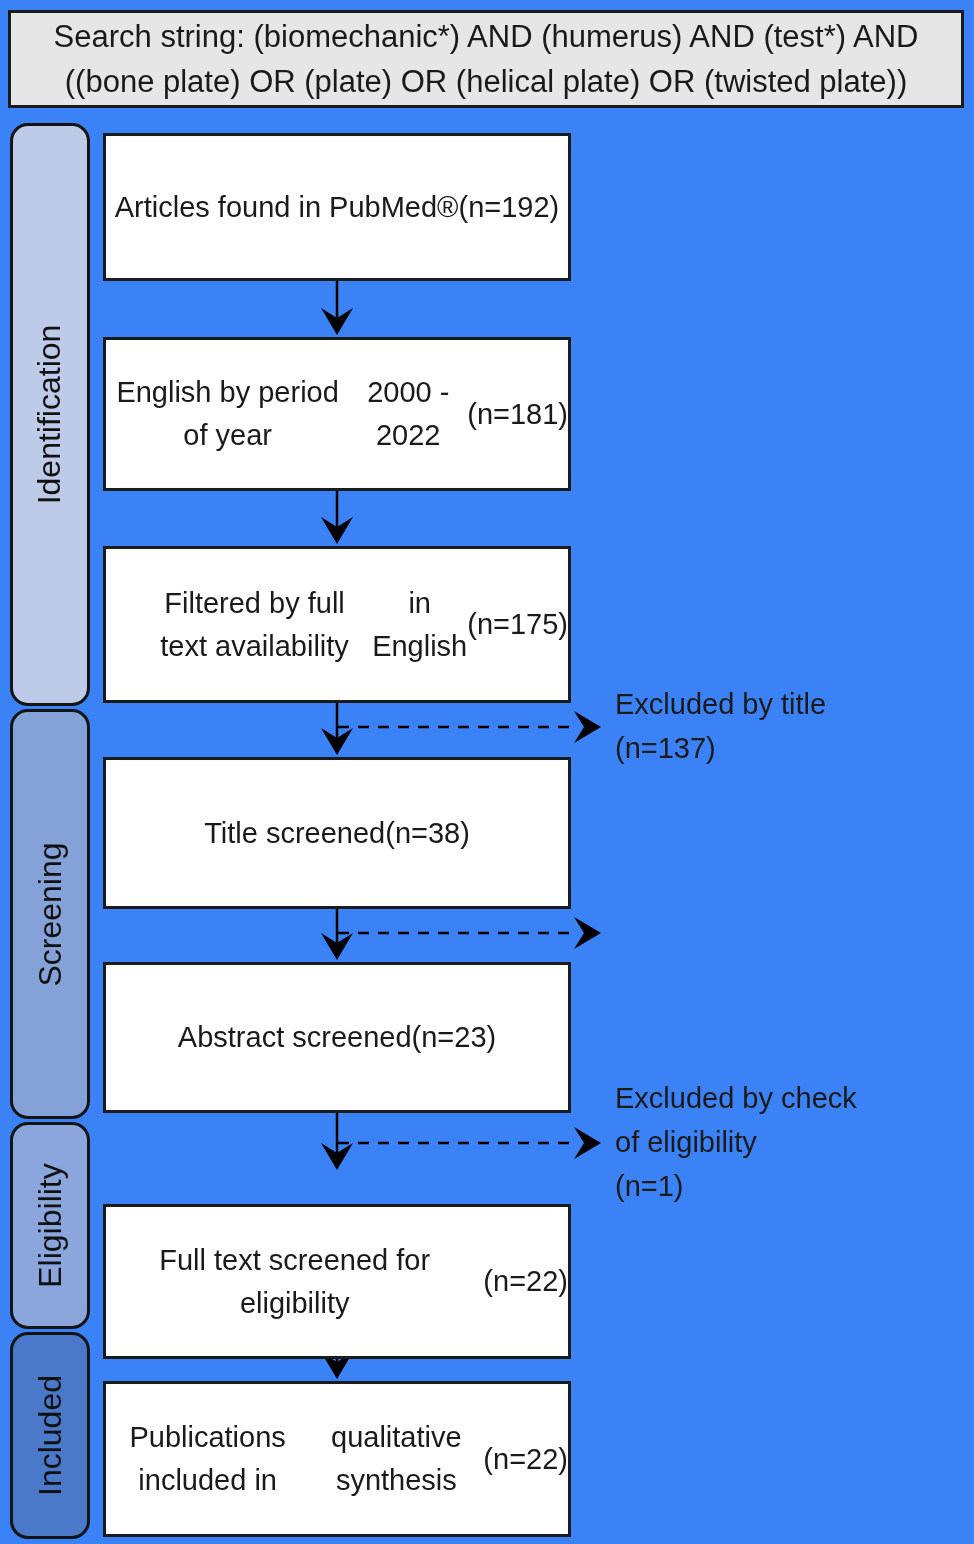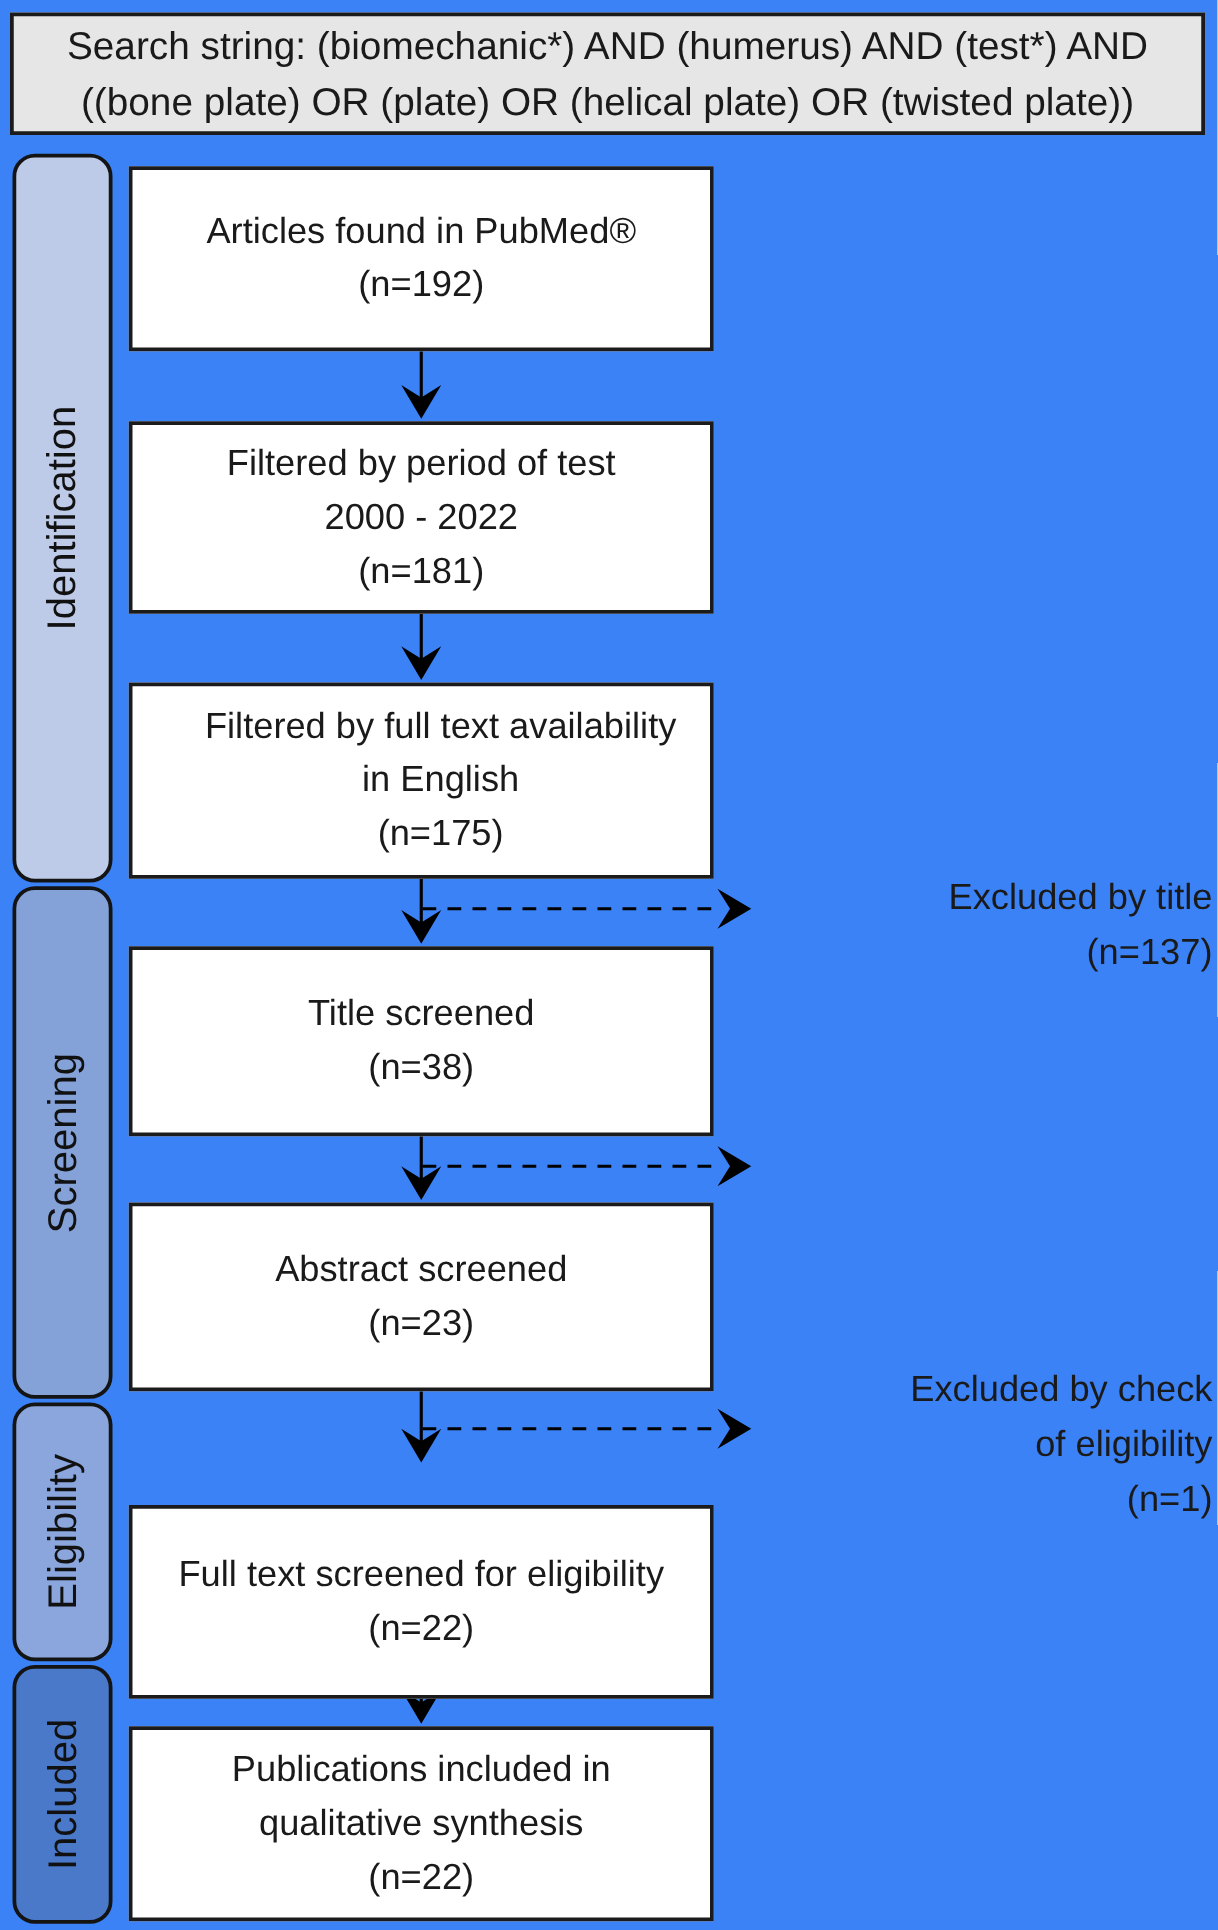--- a/index.html
+++ b/index.html
@@ -54,44 +54,43 @@
   .phase-included       { top: 1332px; height: 207px; }
 
   .flow-box {
     position: absolute;
     left: 103px;
     width: 468px;
     box-sizing: border-box;
     background: #ffffff;
     border: 3px solid #1b1b1b;
     display: flex;
-    flex-direction: column;
+    flex-direction: row;
     align-items: center;
     justify-content: center;
     text-align: center;
     font-size: 29px;
     line-height: 43px;
     z-index: 2;
   }
   .box-1 { top: 133px;  height: 148px; }
   .box-2 { top: 337px;  height: 154px; }
   .box-3 { top: 546px;  height: 157px; padding-left: 31px; }
   .box-4 { top: 757px;  height: 152px; justify-content: center; }
   .box-5 { top: 962px;  height: 151px; }
   .box-6 { top: 1172px; height: 155px; margin-top: 32px; }
   .box-7 { top: 1381px; height: 156px; }
 
   .exclusion {
     position: absolute;
     left: 615px;
     width: 355px;
-    text-align: right;
+    text-align: left;
     font-size: 29px;
     line-height: 44px;
-    margin-top: 14px;
   }
   .excl-1 { top: 682px; }
   .excl-2 { top: 888px; }
   .excl-3 { top: 1076px; }
 
   .arrows-layer {
     position: absolute;
     left: 0; top: 0;
     width: 974px;
     height: 1544px;
@@ -161,21 +160,21 @@
       <line x1="338" y1="1143" x2="578" y2="1143" stroke-width="2.5" stroke-dasharray="11 9"></line>
       <polygon points="601,1143 574,1127 584,1143 574,1159" stroke="none"></polygon>
     </g>
   </svg>
 
   <div class="flow-box box-1">
     <div>Articles found in PubMed®</div>
     <div>(n=192)</div>
   </div>
   <div class="flow-box box-2">
-    <div>Filtered by period of test</div>
+    <div>English by period of year</div>
     <div>2000 - 2022</div>
     <div>(n=181)</div>
   </div>
   <div class="flow-box box-3">
     <div>Filtered by full text availability</div>
     <div>in English</div>
     <div>(n=175)</div>
   </div>
   <div class="flow-box box-4">
     <div>Title screened</div>

